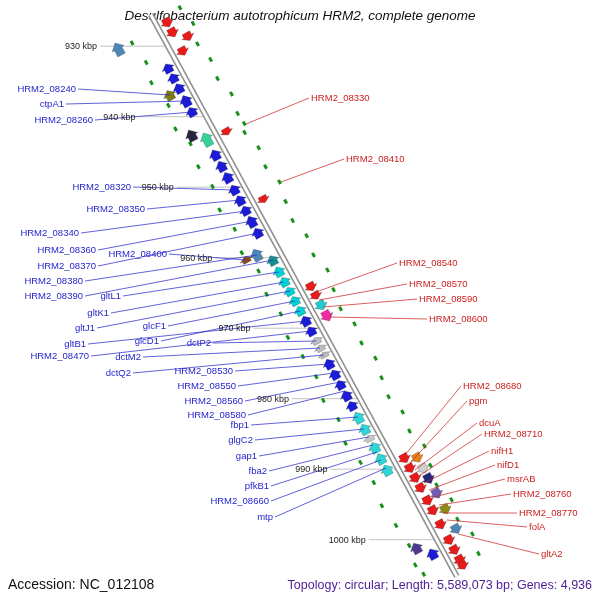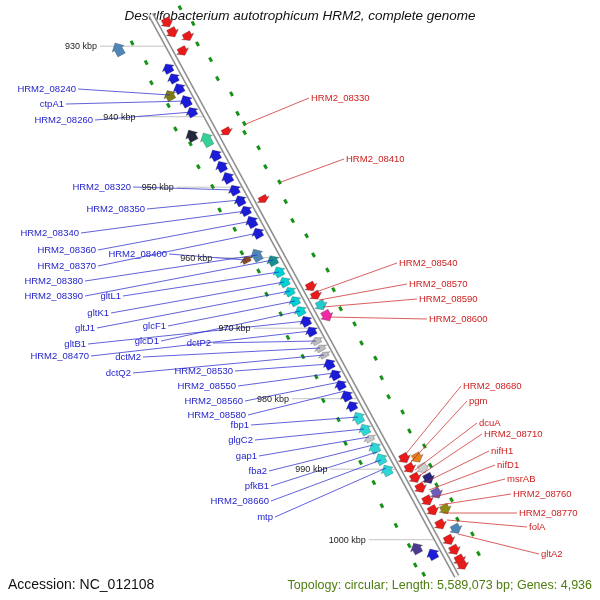--- a/index.html
+++ b/index.html
@@ -5,21 +5,21 @@
   html,body{margin:0;padding:0;background:#fff;}
   .figure{
     position:relative;width:600px;height:600px;background:#ffffff;overflow:hidden;
     font-family:"Liberation Sans",sans-serif;
   }
   .figure-title{
     position:absolute;top:8px;left:0;width:100%;text-align:center;
     font-style:italic;font-size:13.5px;color:#111;
   }
   .footer-left{position:absolute;left:8px;bottom:8px;font-size:14px;color:#111;text-align:center;}
-  .footer-right{position:absolute;right:8px;bottom:8px;font-size:12.5px;color:#4d7c0f;}
+  .footer-right{position:absolute;right:8px;bottom:8px;font-size:12.5px;color:#4c1d95;}
   svg.map{position:absolute;left:0;top:0;}
   svg.map text{font-family:"Liberation Sans",sans-serif;}
   svg.map text.gene-label{font-size:9.5px;}
   svg.map text.tick-label{font-size:9px;}
 </style>
 </head>
 <body>
 
 <div class="figure">
   <div class="figure-title">Desulfobacterium autotrophicum HRM2, complete genome</div>

